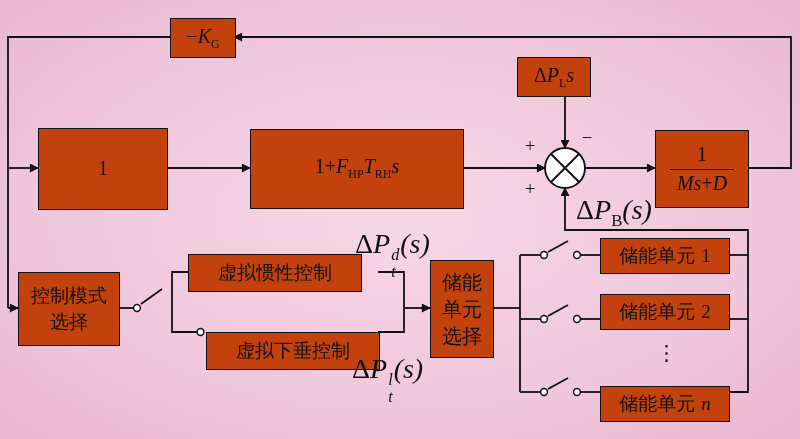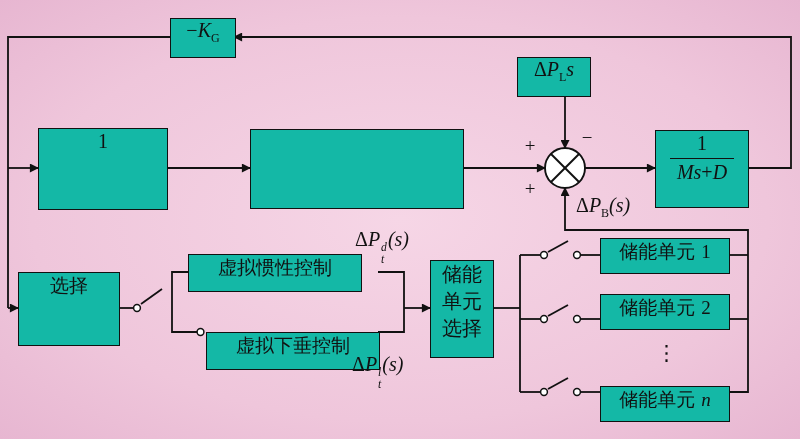--- a/index.html
+++ b/index.html
@@ -3,31 +3,31 @@
 <meta charset="utf-8">
 <style>
   html,body{margin:0;padding:0}
   body{
     width:800px;height:439px;position:relative;overflow:hidden;
     background:radial-gradient(ellipse at center,#f6d6e6 0%,#efc6db 65%,#e7b6d1 100%);
     font-family:"Liberation Serif",serif;color:#111;
   }
   svg.wires{position:absolute;left:0;top:0;z-index:1}
   .blk{
-    position:absolute;background:#14b8a6;border:1.7px solid #111;
-    display:flex;justify-content:center;z-index:2;
+    position:absolute;background:#c2410c;border:1.7px solid #111;
+    display:flex;align-items:center;justify-content:center;z-index:2;
   }
   .formula{font-size:20px;white-space:nowrap}
   .it{font-style:italic}
   sub{font-size:0.6em}
   .frac{display:inline-block;text-align:center;line-height:1.15}
   .frac .num{padding:1px 7px 3px}
   .frac .den{border-top:1.6px solid #111;padding:2px 7px 1px}
   .cn{font-size:19px;text-align:center;line-height:1.35;white-space:nowrap}
-  .lbl{position:absolute;font-size:20px;white-space:nowrap;z-index:3}
+  .lbl{position:absolute;font-size:28px;white-space:nowrap;z-index:3}
   .sign{position:absolute;font-size:19px;z-index:3;transform:translate(-50%,-50%)}
   .dots{position:absolute;font-size:21px;line-height:1;z-index:3;letter-spacing:0}
   .supsub{display:inline-flex;flex-direction:column;justify-content:center;
           font-size:0.58em;line-height:1.05;vertical-align:-0.45em;margin:0 1px}
   .idx{margin-left:6px}
 </style>
 </head>
 <body>
 
 <svg class="wires" width="800" height="439" viewBox="0 0 800 439">
@@ -98,36 +98,38 @@
 </div>
 
 <div class="blk" style="left:38px;top:128px;width:128px;height:80px">
   <div class="frac formula">
     <div class="num">1</div>
   </div>
 </div>
 
 <div class="blk" style="left:250px;top:129px;width:212px;height:78px">
   <div class="frac formula">
+    <div class="num"><span>1+</span><span class="it">F</span><sub>HP</sub><span class="it">T</span><sub>RH</sub><span class="it">s</span></div>
   </div>
 </div>
 
 <div class="blk" style="left:517px;top:57px;width:72px;height:38px">
   <span class="formula"><span>Δ</span><span class="it">P</span><sub>L</sub><span class="it">s</span></span>
 </div>
 
 <div class="blk" style="left:655px;top:130px;width:92px;height:76px">
   <div class="frac formula">
     <div class="num">1</div>
     <div class="den"><span class="it">Ms</span><span>+</span><span class="it">D</span></div>
   </div>
 </div>
 
 <div class="blk" style="left:18px;top:272px;width:100px;height:72px">
   <div class="cn">
+    <div>控制模式</div>
     <div>选择</div>
   </div>
 </div>
 
 <div class="blk" style="left:188px;top:254px;width:172px;height:36px">
   <span class="cn">虚拟惯性控制</span>
 </div>
 
 <div class="blk" style="left:206px;top:332px;width:172px;height:36px">
   <span class="cn">虚拟下垂控制</span>

